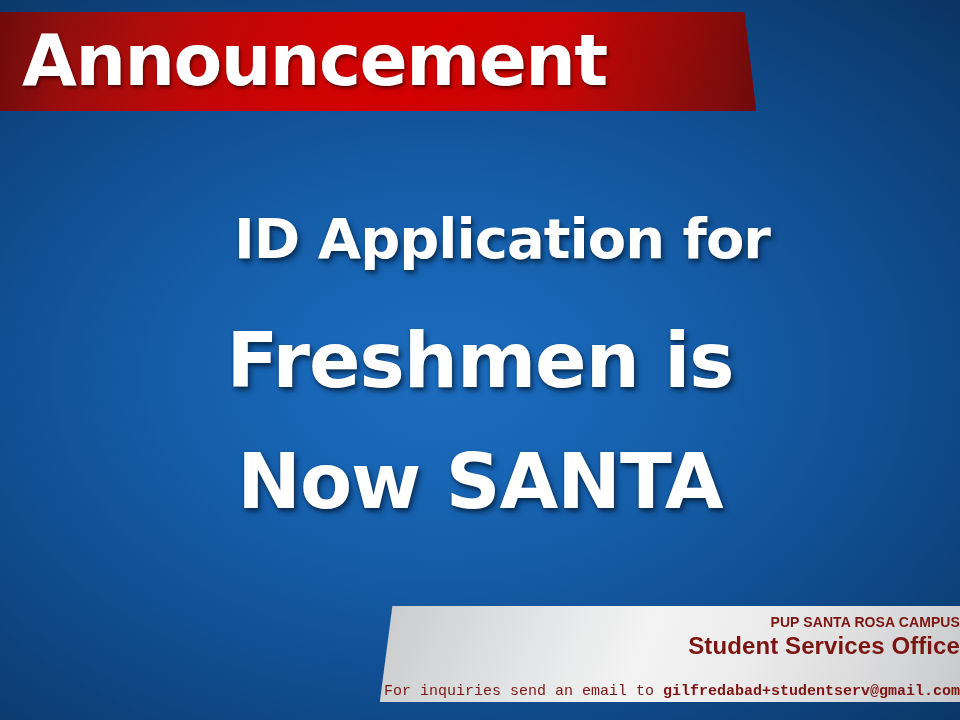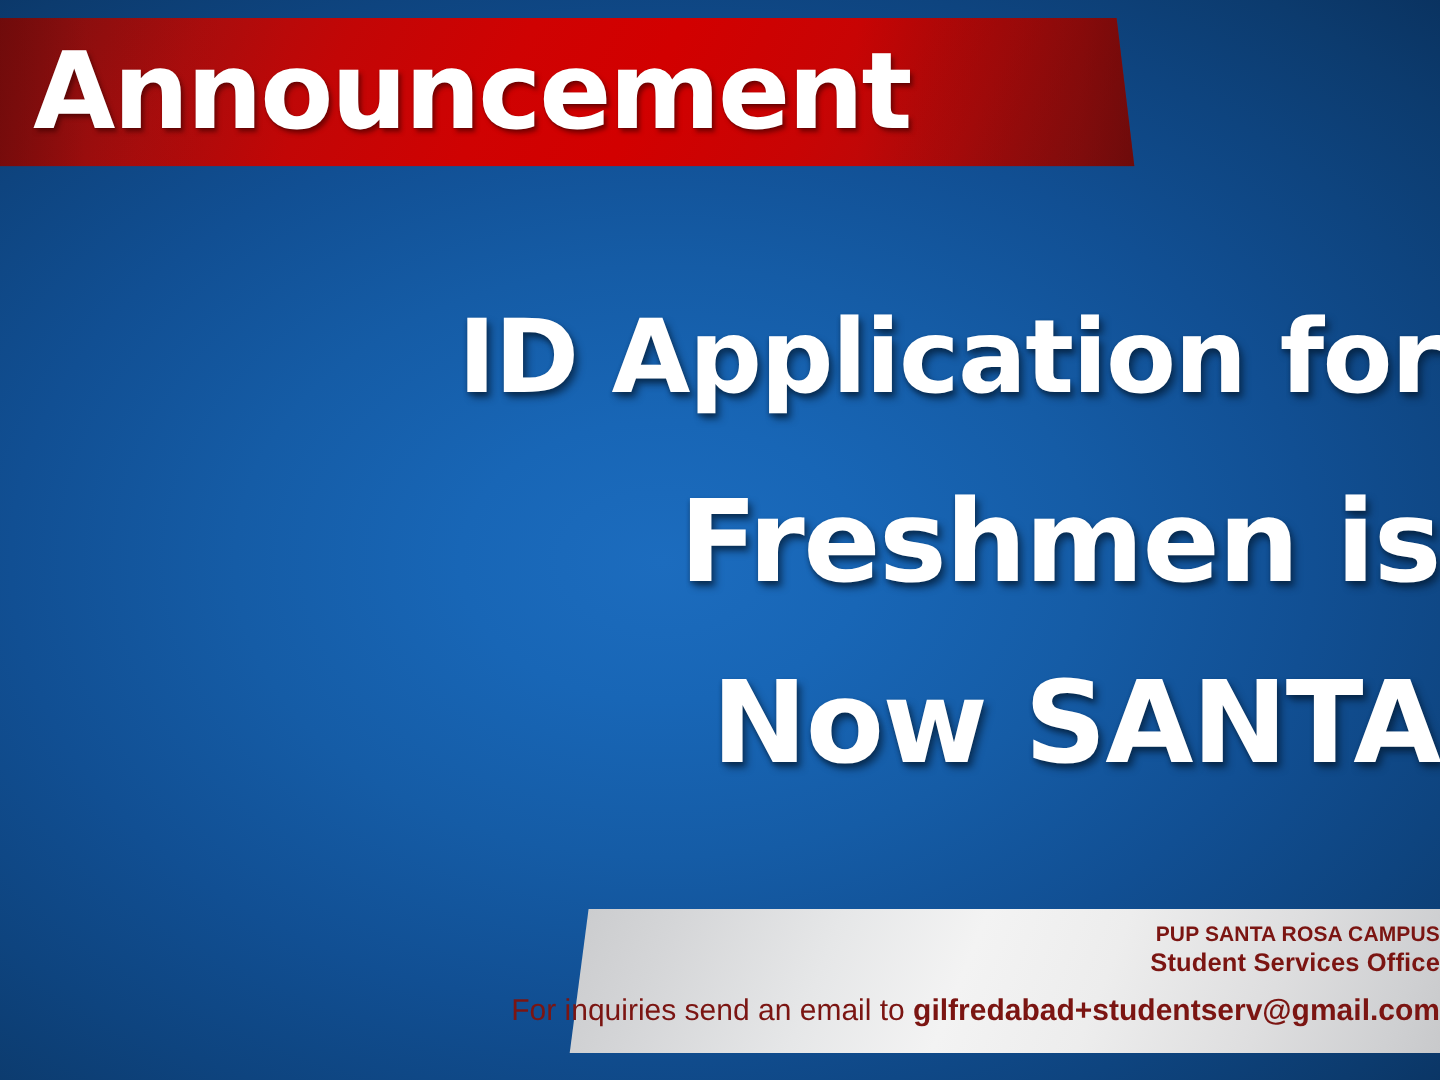--- a/index.html
+++ b/index.html
@@ -1,16 +1,16 @@
 <!DOCTYPE html>
 <html><head>
 <meta charset="utf-8">
 <title>Announcement Slide</title>
 <style>
-  * { margin: 0; padding: 0; box-sizing: border-box; text-align: right; }
+  * { margin: 0; padding: 0; box-sizing: border-box; }
 
   html, body {
     width: 960px;
     height: 720px;
     overflow: hidden;
     background: #0d3c6e;
     font-family: "DejaVu Sans", sans-serif;
   }
 
   .slide {
@@ -104,21 +104,21 @@
     text-shadow:
       3px 4px 5px rgba(3,26,50,0.55),
       0 2px 3px rgba(4,30,58,0.45);
   }
 
   .headline .line {
     display: block;
     white-space: nowrap;
   }
 
-  .line-1 { font-size: 68px; line-height: 122px; padding-left: 44px; }
+  .line-1 { font-size: 56px; line-height: 122px; padding-left: 44px; }
   .line-2 { font-size: 76px; line-height: 122px; }
   .line-3 { font-size: 76px; line-height: 120px; }
 
   
   .footer-wrap {
     position: absolute;
     left: 372px;
     top: 606px;
     width: 600px;
     height: 96px;
@@ -152,32 +152,33 @@
   }
 
   .footer-line-1 {
     font-size: 14px;
     font-weight: bold;
     letter-spacing: 0.1px;
     white-space: nowrap;
   }
 
   .footer-line-2 {
-    font-size: 17px;
+    font-size: 24px;
     font-weight: bold;
     letter-spacing: 0.1px;
     white-space: nowrap;
     margin-top: 2px;
   }
 
   .footer-line-3 {
-    font-size: 20px;
+    font-size: 15px;
     font-weight: normal;
     white-space: nowrap;
-    margin-top: 11px;
+    margin-top: 23px;
+    font-family: Liberation Mono, monospace;
   }
 
   .footer-line-3 .email {
     font-weight: bold;
   }
 </style>
 </head>
 <body>
 
 <div class="slide">

